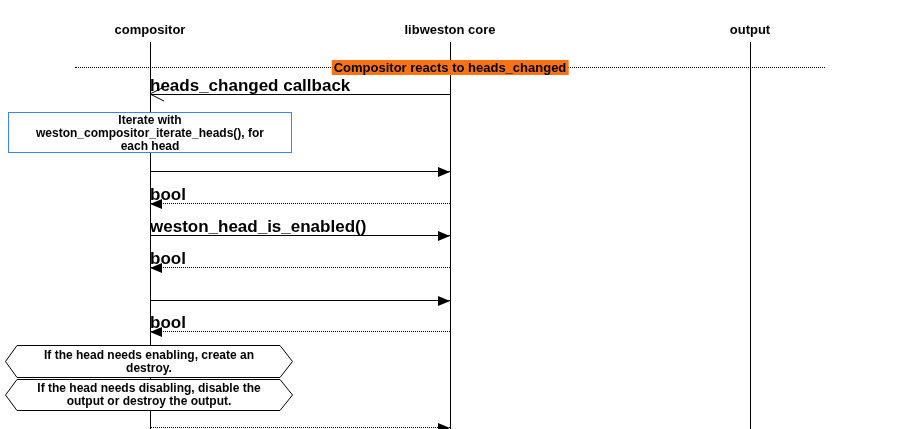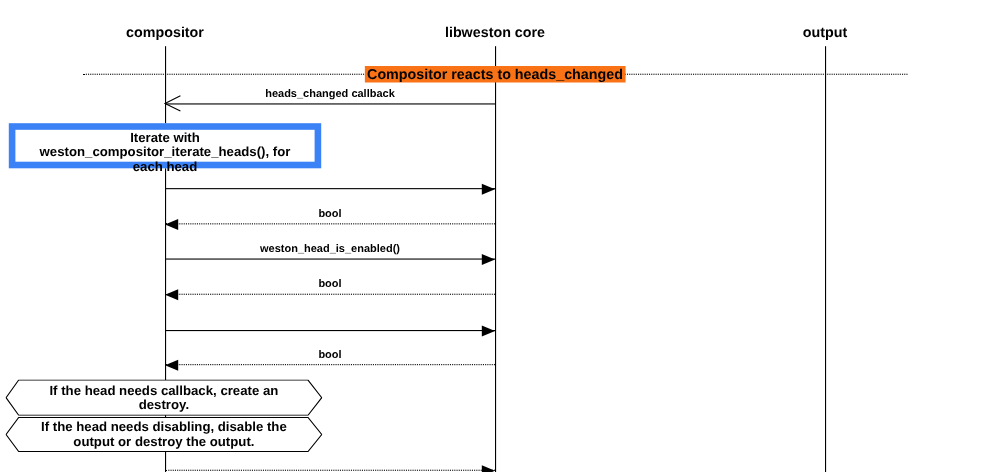--- a/index.html
+++ b/index.html
@@ -23,42 +23,42 @@
     position:absolute; top:50px; left:75px; width:750px; height:0;
     border-top:1px dotted #000; z-index:1;
   }
   .divider-label {
     position:absolute; top:43px; left:450px; transform:translateX(-50%);
     font-size:13px; line-height:15px; background:#f97316; padding:0 2px;
     white-space:nowrap; z-index:2;
   }
 
   .msg-label {
-    position:absolute; left:150px; width:300px; text-align:center;
-    font-size:10px; line-height:15px; z-index:3; white-space:nowrap;
+    position:absolute; left:150px; width:300px; 
+    font-size:17px; line-height:15px; z-index:3; white-space:nowrap;
   }
   .msg-line { position:absolute; left:150px; width:300px; height:0; z-index:2; }
   .msg-line.solid  { border-top:1px solid #000; }
   .msg-line.dotted { border-top:1px dotted #000; }
 
   .head-right {
     position:absolute; width:0; height:0; z-index:3;
     border-left:12px solid #000;
     border-top:5px solid transparent; border-bottom:5px solid transparent;
   }
   .head-left {
     position:absolute; width:0; height:0; z-index:3;
     border-right:12px solid #000;
     border-top:5px solid transparent; border-bottom:5px solid transparent;
   }
   .open-head { position:absolute; z-index:3; }
 
   .note-box {
     position:absolute; left:8px; top:95px; width:284px; height:41px;
-    border:6px solid #3b82f6; background:#fff; z-index:4;
+    border:1px solid #3b82f6; background:#fff; z-index:4;
     font-size:12px; line-height:13px; text-align:center; padding-top:1px;
   }
   .hexagon { position:absolute; left:5px; z-index:4; }
   .hexagon svg { display:block; }
   .hex-text {
     position:absolute; left:0; top:50%; transform:translateY(-50%);
     width:100%; text-align:center; font-size:12px; line-height:13px;
   }
 </style>
 </head>
@@ -109,21 +109,21 @@
 
   <div class="msg-label" style="top:298px">bool</div>
   <div class="msg-line dotted" style="top:314px"></div>
   <div class="head-left" style="left:150px; top:310px"></div>
 
   <div class="hexagon" style="top:328px">
     <svg width="288" height="33" viewBox="0 0 288 33">
       <polygon points="12,0.5 275,0.5 287.5,16.5 275,32.5 12,32.5 0.5,16.5" fill="#ffffff" stroke="#000000" stroke-width="1"></polygon>
     </svg>
     <div class="hex-text">
-      <div>If the head needs callback, create an</div>
+      <div>If the head needs enabling, create an</div>
       <div>destroy.</div>
     </div>
   </div>
 
   <div class="hexagon" style="top:362px">
     <svg width="288" height="32" viewBox="0 0 288 32">
       <polygon points="12,0.5 275,0.5 287.5,16 275,31.5 12,31.5 0.5,16" fill="#ffffff" stroke="#000000" stroke-width="1"></polygon>
     </svg>
     <div class="hex-text">
       <div>If the head needs disabling, disable the</div>

